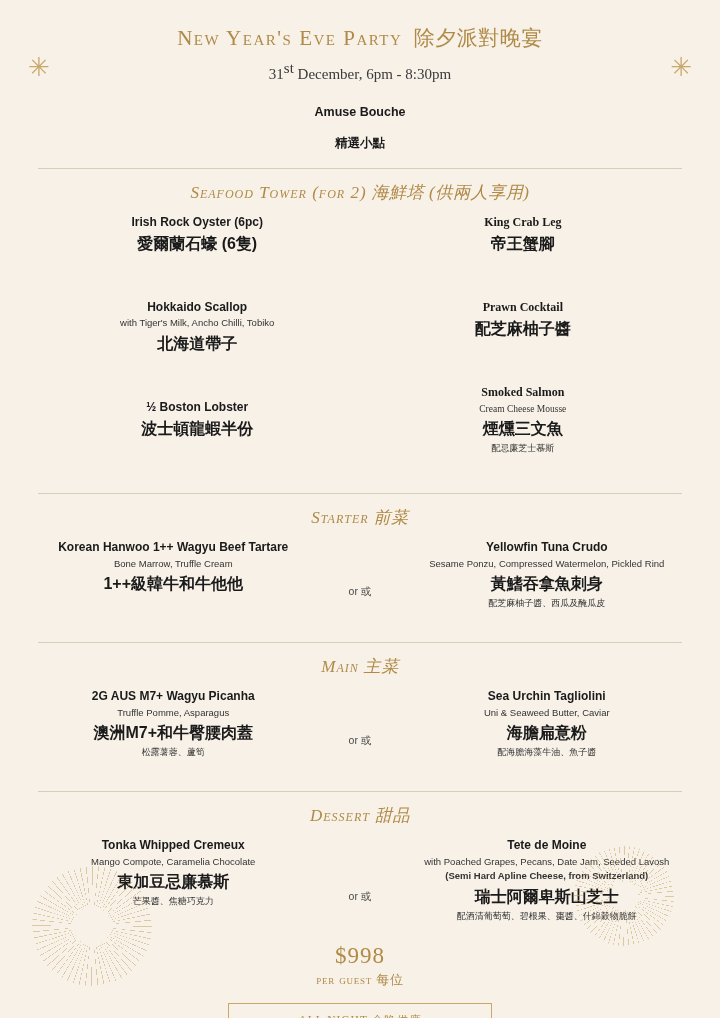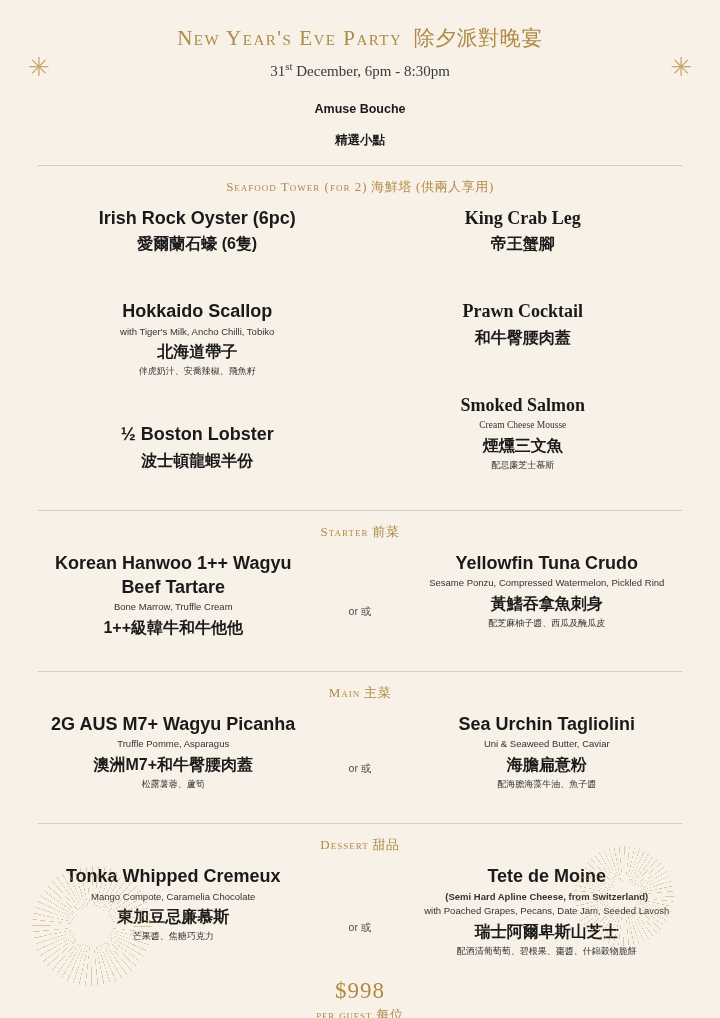--- a/index.html
+++ b/index.html
@@ -57,21 +57,21 @@
     font-variant: small-caps;
     letter-spacing: 1.5px;
   }
   .subtitle {
     text-align: center;
     margin-top: 8px;
     font-family: "Liberation Serif", serif;
     font-size: 15px;
     color: #3a3a3a;
   }
-  .subtitle sup { font-size: 11px; }
+  .subtitle sup { font-size: 15px; }
 
   .amuse {
     text-align: center;
     margin-top: 22px;
     font-size: 12.5px;
     font-weight: bold;
   }
   .amuse .cn {
     font-weight: bold;
     margin-top: 16px;
@@ -80,24 +80,25 @@
 
   hr.rule {
     border: none;
     border-top: 1px solid #d9cdb9;
     margin: 16px 0 0 0;
   }
 
   .section-head {
     text-align: center;
     font-family: "Liberation Serif", serif;
-    font-size: 13px;
+    font-size: 17px;
     color: #b08a46;
     margin: 12px 0 10px 0;
     letter-spacing: .6px;
+    font-style: italic;
   }
   .section-head .sc { font-variant: small-caps; letter-spacing: 1px; }
 
   
   .row {
     display: flex;
     align-items: flex-start;
     justify-content: space-between;
   }
   .col {
@@ -107,21 +108,21 @@
   .mid {
     width: 16%;
     text-align: center;
     font-size: 10.5px;
     color: #4a4a4a;
     align-self: center;
     padding-top: 18px;
   }
   .item { margin-bottom: 16px; }
   .item .name {
-    font-size: 18px;
+    font-size: 12px;
     font-weight: bold;
     line-height: 1.35;
   }
   .item .desc {
     font-size: 9.5px;
     color: #333;
     margin-top: 2px;
     line-height: 1.35;
   }
   .item .cn {
@@ -211,38 +212,37 @@
     <div class="tower-col left">
       <div class="item">
         <div class="name">Irish Rock Oyster (6pc)</div>
         <div class="cn">愛爾蘭石蠔 (6隻)</div>
       </div>
       <div class="spacer-lg"></div>
       <div class="item">
         <div class="name">Hokkaido Scallop</div>
         <div class="desc">with Tiger's Milk, Ancho Chilli, Tobiko</div>
         <div class="cn">北海道帶子</div>
-        <div class="cndesc">伴虎奶汁、安喬辣椒、飛魚籽</div>
       </div>
       <div class="spacer-lg"></div>
       <div class="item">
         <div class="name">½ Boston Lobster</div>
         <div class="cn">波士頓龍蝦半份</div>
       </div>
     </div>
 
     <div class="tower-col right">
       <div class="item">
         <div class="name">King Crab Leg</div>
         <div class="cn">帝王蟹腳</div>
       </div>
       <div class="spacer-lg"></div>
       <div class="item">
         <div class="name">Prawn Cocktail</div>
-        <div class="cn">和牛臀腰肉蓋</div>
+        <div class="cn">配芝麻柚子醬</div>
       </div>
       <div class="spacer-lg"></div>
       <div class="item">
         <div class="name">Smoked Salmon</div>
         <div class="desc">Cream Cheese Mousse</div>
         <div class="cn">煙燻三文魚</div>
         <div class="cndesc">配忌廉芝士慕斯</div>
       </div>
     </div>
   </div>
@@ -310,22 +310,22 @@
         <div class="name">Tonka Whipped Cremeux</div>
         <div class="desc">Mango Compote, Caramelia Chocolate</div>
         <div class="cn">東加豆忌廉慕斯</div>
         <div class="cndesc">芒果醬、焦糖巧克力</div>
       </div>
     </div>
     <div class="mid">or 或</div>
     <div class="col">
       <div class="item">
         <div class="name">Tete de Moine</div>
+        <div class="desc">with Poached Grapes, Pecans, Date Jam, Seeded Lavosh</div>
         <div class="desc" style="font-weight:bold">(Semi Hard Apline Cheese, from Switzerland)</div>
-        <div class="desc">with Poached Grapes, Pecans, Date Jam, Seeded Lavosh</div>
         <div class="cn">瑞士阿爾卑斯山芝士</div>
         <div class="cndesc">配酒清葡萄萄、碧根果、棗醬、什錦穀物脆餅</div>
       </div>
     </div>
   </div>
 
   <div class="price">
     <div class="amount">$998</div>
     <div class="per">
       <span>per guest</span>

